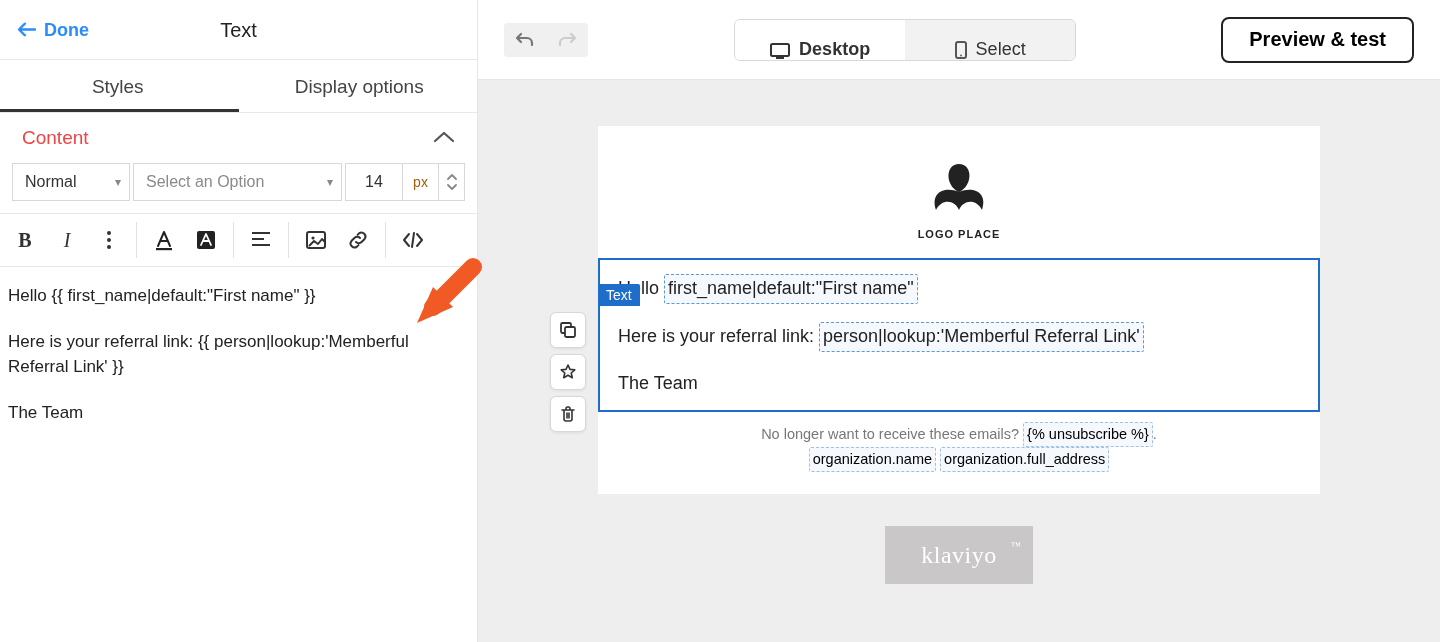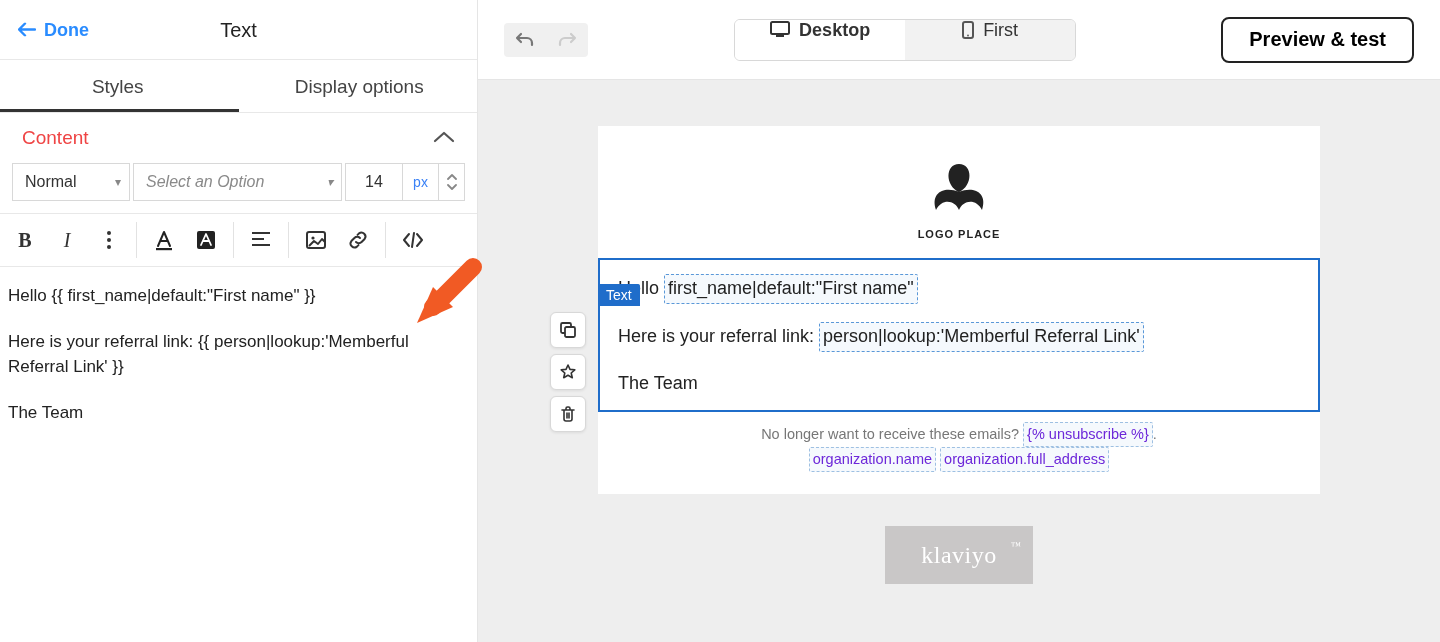--- a/index.html
+++ b/index.html
@@ -18,24 +18,24 @@
   .tab { flex: 1; text-align: center; padding: 16px 0 14px; font-size: 19px; color: #444; cursor: pointer; }
   .tab-underline { position: absolute; bottom: 0; left: 0; width: 50%; height: 3px; background: #333; }
 
   .section-header { display: flex; align-items: center; justify-content: space-between; padding: 14px 22px; font-size: 19px; color: #ef4444; cursor: pointer; }
 
   .field-row { display: flex; gap: 3px; padding: 0 12px 12px; }
   .dropdown { position: relative; height: 38px; border: 1px solid #d8d8d8; background: #fff; display: flex; align-items: center; padding: 0 30px 0 12px; font-size: 16px; color: #333; cursor: pointer; }
   .dropdown.placeholder { color: #8a8a8a; }
   .dropdown .dd-caret { position: absolute; right: 8px; top: 50%; transform: translateY(-50%); color: #888; font-size: 12px; }
   .dd1 { width: 118px; }
-  .dd2 { flex: 1; font-style: italic; }
+  .dd2 { flex: 1; }
   .size-group { display: flex; }
   .size-input { width: 58px; height: 38px; border: 1px solid #d8d8d8; font-size: 16px; text-align: center; color:#333; }
-  .size-unit { width: 36px; height: 38px; border: 1px solid #d8d8d8; border-left: none; font-size: 14px; color:#3b82f6; display:flex; align-items:center; justify-content:center; }
+  .size-unit { width: 36px; height: 38px; border: 1px solid #d8d8d8; border-left: none; font-size: 14px; color:#a16207; display:flex; align-items:center; justify-content:center; }
   .size-step { width: 26px; height: 38px; border: 1px solid #d8d8d8; border-left: none; display:flex; align-items:center; justify-content:center; cursor:pointer; }
 
   .toolbar { display: flex; align-items: center; height: 54px; border-top: 1px solid #e8e8e8; border-bottom: 1px solid #e8e8e8; padding: 0 4px; }
   .toolbar .tb-btn { width: 42px; height: 54px; display:flex; align-items:center; justify-content:center; font-size: 20px; color:#333; cursor:pointer; }
   .toolbar .tb-sep { width: 1px; height: 36px; background: #e2e2e2; margin: 0 6px; }
   .tb-bold { font-weight: 800; font-family: Georgia, serif; font-size:22px; }
   .tb-italic { font-style: italic; font-family: Georgia, serif; font-size:22px; }
 
   .editor-body { padding: 16px 8px; font-size: 17px; color:#222; line-height: 1.5; position: relative; }
   .editor-body p { margin: 0 0 20px; }
@@ -43,21 +43,21 @@
   .arrow-annotation { position: absolute; right: -10px; top: 280px; pointer-events: none; }
 
   
   .canvas { flex: 1; display: flex; flex-direction: column; background: #fbfbfb; }
   .top-bar { height: 80px; background: #fff; border-bottom: 1px solid #e5e5e5; display:flex; align-items:center; padding: 0 26px; gap: 28px; }
   .undo-redo { display:flex; background:#f0f0f0; border-radius:4px; overflow:hidden; }
   .ur-btn { width:42px; height:34px; display:flex; align-items:center; justify-content:center; color:#777; cursor:pointer; font-size:18px; }
   .ur-btn.disabled { color:#ccc; cursor:not-allowed; }
   .device-switch { flex:1; display:flex; justify-content:center; }
   .device-seg { display:flex; border:1px solid #d8d8d8; border-radius:6px; overflow:hidden; }
-  .seg-btn { display:flex; align-items:flex-start; justify-content:center; gap:8px; width:170px; height:40px; font-size:18px; color:#333; cursor:pointer; background:#f2f2f2; }
+  .seg-btn { display:flex; align-items:flex-end; justify-content:center; gap:8px; width:170px; height:40px; font-size:18px; color:#333; cursor:pointer; background:#f2f2f2; }
   .seg-btn.active { background:#fff; font-weight:600; }
   .preview-btn { height:46px; padding: 0 26px; border:2px solid #222; border-radius:8px; background:#fff; font-size:20px; font-weight:600; cursor:pointer; }
 
   .workspace { flex:1; background:#eeeeee; display:flex; justify-content:center; padding:46px 0 18px; overflow:hidden; }
   .email-wrap { width: 722px; position:relative; }
   .email-card { background:#fff; padding: 36px 0 22px; }
   .logo-wrap { display:flex; flex-direction:column; align-items:center; gap:8px; margin-bottom:18px; }
   .logo-caption { font-size:11px; font-weight:700; letter-spacing:1px; color:#222; }
   .nav-row { display:flex; justify-content:space-around; font-size:18px; color:#333; font-weight:500; padding: 0 30px 18px; }
   .nav-row span { cursor:pointer; }
@@ -65,21 +65,21 @@
   .text-block-label { position:absolute; left:0; top:158px; background:#1f6dca; color:#fff; font-size:14px; padding:3px 8px; border-radius:2px 2px 0 0; z-index:2; }
   .text-block { border:2px solid #1f6dca; padding: 14px 18px 12px; font-size:18px; color:#222; line-height:1.55; }
   .text-block p { margin: 0 0 18px; }
   .text-block p:last-child { margin-bottom:0; }
   .token { display:inline-block; border:1px dashed #5a98d8; background: rgba(128,176,229,0.08); padding: 0 3px; border-radius:2px; }
 
   .float-tools { position:absolute; left:-48px; top:186px; display:flex; flex-direction:column; gap:6px; }
   .float-tools .ft-btn { width:36px; height:36px; border:1px solid #d8d8d8; border-radius:6px; background:#fff; display:flex; align-items:center; justify-content:center; box-shadow:0 1px 3px rgba(0,0,0,0.08); cursor:pointer; }
 
   .footer-text { text-align:center; font-size:14.5px; color:#777; margin-top:10px; line-height:1.6; }
-  .footer-text .token { border-color:#9ec0e2; color:#6d28d9; }
+  .footer-text .token { border-color:#9ec0e2; color:#000000; }
 
   .brand-badge { width:148px; height:58px; background:#c9c7c7; color:#fff; display:flex; align-items:center; justify-content:center; font-size:24px; font-family: Georgia, serif; letter-spacing:0.5px; margin: 32px auto 0; position:relative; }
   .brand-badge .tm { font-size:10px; position:absolute; top:14px; right:12px; }
 
   svg { display:block; }
 </style>
 </head>
 <body>
 
 <aside class="sidebar">
@@ -227,21 +227,21 @@
           </span>
           <span>Desktop</span>
         </div>
         <div class="seg-btn">
           <span>
             <svg width="14" height="20" viewBox="0 0 14 20">
                 <rect x="2" y="2" width="10" height="16" rx="2" fill="none" stroke="#555" stroke-width="2"></rect>
                 <circle cx="7" cy="15.5" r="0.9" fill="#555"></circle>
               </svg>
           </span>
-          <span>First</span>
+          <span>Select</span>
         </div>
       </div>
     </div>
 
     <button class="preview-btn">Preview &amp; test</button>
   </div>
 
   <div class="workspace">
     <div class="email-wrap">
 

